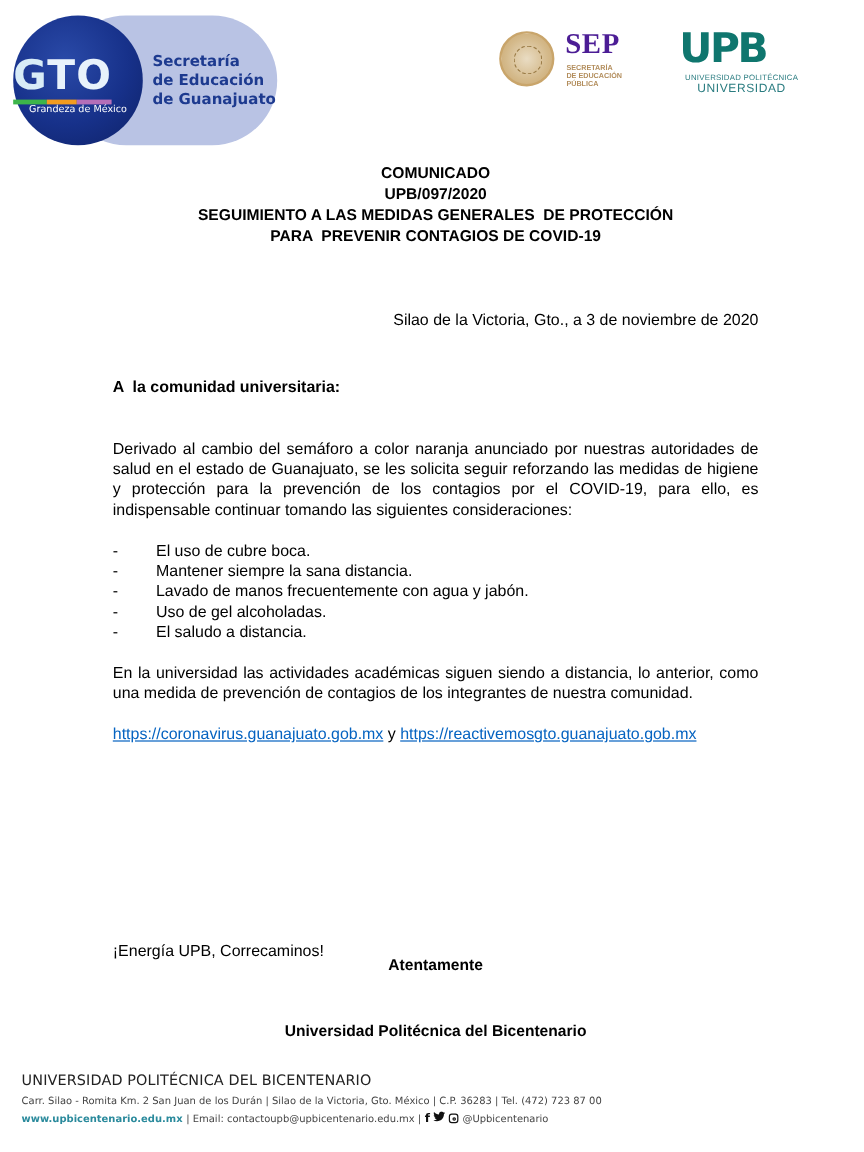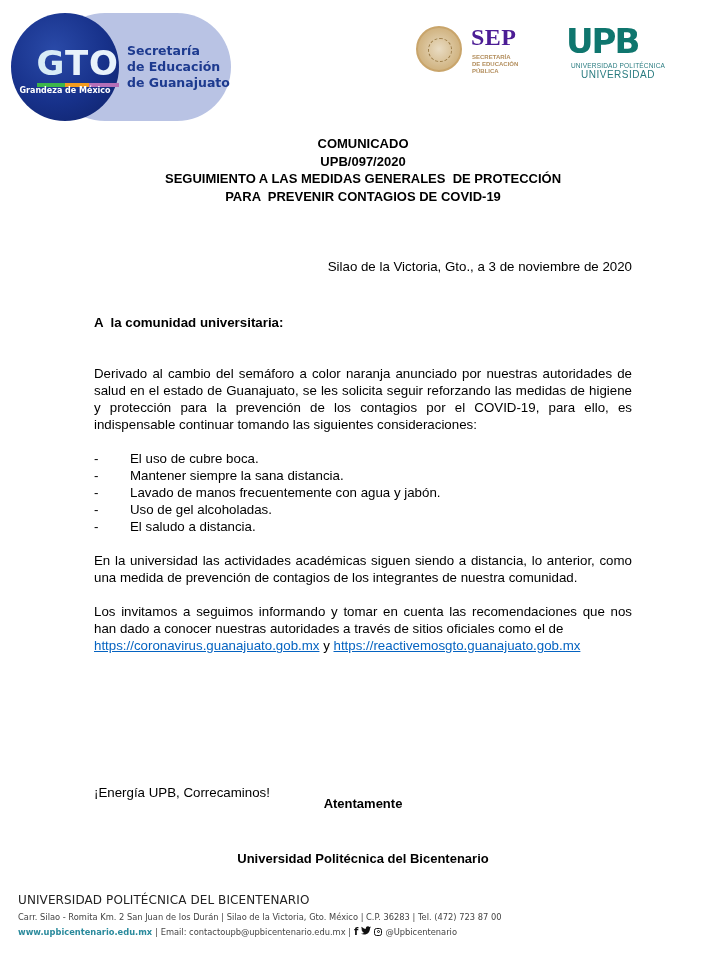--- a/index.html
+++ b/index.html
@@ -2,25 +2,25 @@
 <html><head>
 <meta charset="utf-8">
 <style>
   html, body { margin: 0; padding: 0; background: #ffffff; }
   body { width: 720px; height: 960px; position: relative; overflow: hidden; font-family: "Liberation Sans", sans-serif; color: #000; }
 
   
   .gto-logo { position: absolute; left: 11px; top: 13px; width: 220px; height: 108px; }
   .gto-pill { position: absolute; left: 40px; top: 0; width: 180px; height: 108px; border-radius: 54px; background: #b9c3e4; }
   .gto-circle { position: absolute; left: 0; top: 0; width: 108px; height: 108px; border-radius: 50%; background: radial-gradient(circle at 40% 35%, #2a4aa8 0%, #17318a 55%, #0e2166 100%); }
-  .gto-letters { position: absolute; left: 0; top: 30px; width: 108px; text-align: right; font-size: 34px; font-weight: bold; color: #e8f2fb; letter-spacing: 1px; font-family: "DejaVu Sans", sans-serif; }
+  .gto-letters { position: absolute; left: 0; top: 30px; width: 108px; text-align: left; font-size: 34px; font-weight: bold; color: #e8f2fb; letter-spacing: 1px; font-family: "DejaVu Sans", sans-serif; }
   .gto-letters .g { color: #d8ecf7; border-bottom: 4px solid #3db54a; }
   .gto-letters .t { color: #e8f2fb; border-bottom: 4px solid #f39c1f; }
   .gto-letters .o { color: #e8f2fb; border-bottom: 4px solid #b56fb8; }
-  .gto-tagline { position: absolute; left: 0; top: 73px; width: 108px; text-align: center; font-size: 8px; font-weight: bold; color: #ffffff; font-family: "DejaVu Sans", sans-serif; }
+  .gto-tagline { position: absolute; left: 0; top: 73px; width: 108px; text-align: center; font-size: 8px; font-weight: normal; color: #ffffff; font-family: "DejaVu Sans", sans-serif; }
   .gto-text { position: absolute; left: 116px; top: 30px; font-size: 12.5px; font-weight: bold; color: #1d3a8f; line-height: 16px; font-family: "DejaVu Sans", sans-serif; }
 
   .sep-logo { position: absolute; left: 416px; top: 24px; width: 120px; height: 56px; }
   .sep-seal { position: absolute; left: 0; top: 2px; width: 46px; height: 46px; border-radius: 50%; border: 2px solid #c9a56b; box-sizing: border-box; background: radial-gradient(circle, #e9dcc3 0%, #d4b98a 60%, #c9a56b 100%); }
   .sep-seal::after { content: ""; position: absolute; left: 10px; top: 10px; width: 22px; height: 22px; border-radius: 50%; border: 1px dashed #9c7d48; }
   .sep-name { position: absolute; left: 55px; top: 0; font-family: "Liberation Serif", serif; font-weight: bold; font-size: 24px; color: #4c1d95; letter-spacing: 0.5px; }
   .sep-sub { position: absolute; left: 56px; top: 30px; font-size: 6px; color: #b38e5d; font-weight: bold; line-height: 7px; }
 
   .upb-logo { position: absolute; left: 562px; top: 24px; width: 112px; height: 56px; }
   .upb-mark { position: absolute; left: 4px; top: 0; font-family: "DejaVu Sans", sans-serif; font-weight: bold; font-size: 34px; color: #0f766e; letter-spacing: -2px; line-height: 34px; }
@@ -106,21 +106,20 @@
   <ul class="bullets">
     <li><span class="dash">-</span><span>El uso de cubre boca.</span></li>
     <li><span class="dash">-</span><span>Mantener siempre la sana distancia.</span></li>
     <li><span class="dash">-</span><span>Lavado de manos frecuentemente con agua y jabón.</span></li>
     <li><span class="dash">-</span><span>Uso de gel alcoholadas.</span></li>
     <li><span class="dash">-</span><span>El saludo a distancia.</span></li>
   </ul>
   <div class="gap"></div>
   <p class="justify">En la universidad las actividades académicas siguen siendo a distancia, lo anterior, como una medida de prevención de contagios de los integrantes de nuestra comunidad.</p>
   <div class="gap"></div>
-  <p class="justify"><span>Los invitamos a seguimos informando y tomar en cuenta las recomendaciones que nos han dado a conocer nuestras autoridades a través de sitios oficiales como el de</span></p>
   <p><a class="link" href="#">https://coronavirus.guanajuato.gob.mx</a><span style="white-space: pre;"> y </span><a class="link" href="#">https://reactivemosgto.guanajuato.gob.mx</a></p>
 </div>
 
 <div class="closing">¡Energía UPB, Correcaminos!</div>
 <div class="atentamente">Atentamente</div>
 <div class="signature">Universidad Politécnica del Bicentenario</div>
 
 <div class="footer">
   <div class="footer-title">UNIVERSIDAD POLITÉCNICA DEL BICENTENARIO</div>
   <div class="footer-addr">Carr. Silao - Romita Km. 2 San Juan de los Durán | Silao de la Victoria, Gto. México | C.P. 36283 | Tel. (472) 723 87 00</div>

